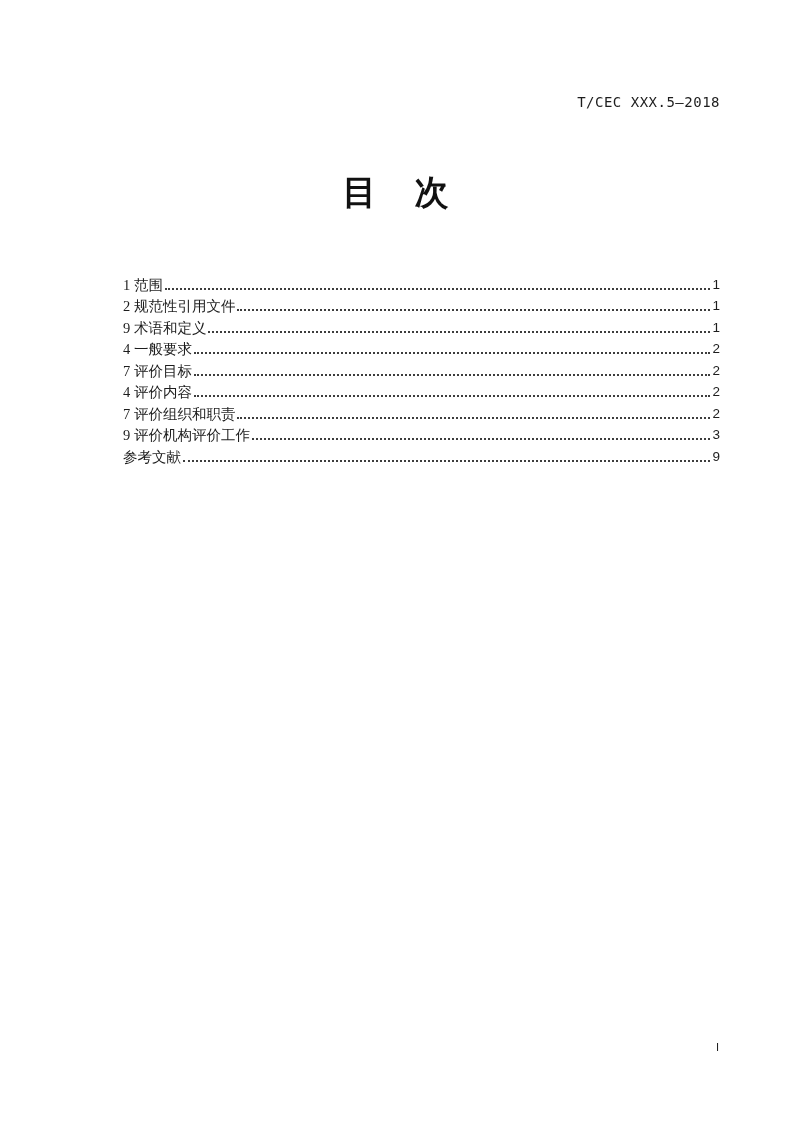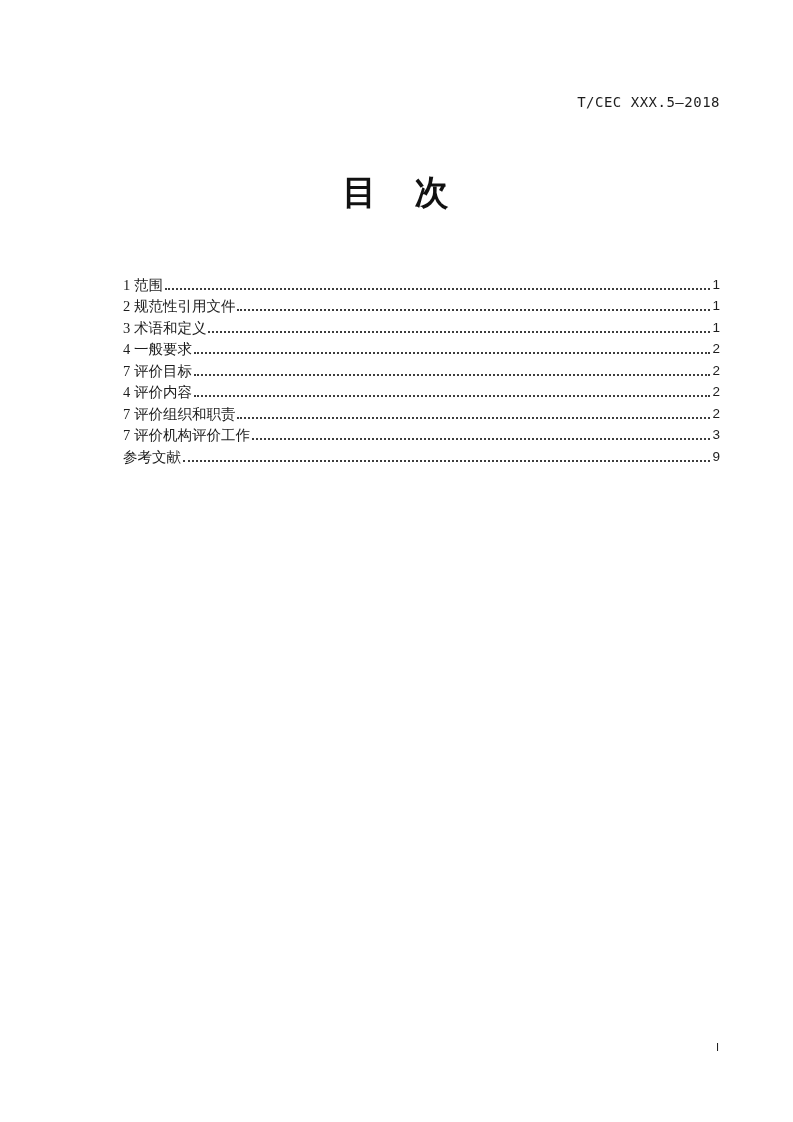--- a/index.html
+++ b/index.html
@@ -94,21 +94,21 @@
         <span class="toc-page">1</span>
       </div>
 
       <div class="toc-row">
         <span class="toc-label">2 规范性引用文件</span>
         <span class="toc-leader"></span>
         <span class="toc-page">1</span>
       </div>
 
       <div class="toc-row">
-        <span class="toc-label">3 术语和定义</span>
+        <span class="toc-label">9 术语和定义</span>
         <span class="toc-leader"></span>
         <span class="toc-page">1</span>
       </div>
 
       <div class="toc-row">
         <span class="toc-label">4 一般要求</span>
         <span class="toc-leader"></span>
         <span class="toc-page">2</span>
       </div>
 
@@ -124,21 +124,21 @@
         <span class="toc-page">2</span>
       </div>
 
       <div class="toc-row">
         <span class="toc-label">7 评价组织和职责</span>
         <span class="toc-leader"></span>
         <span class="toc-page">2</span>
       </div>
 
       <div class="toc-row">
-        <span class="toc-label">7 评价机构评价工作</span>
+        <span class="toc-label">9 评价机构评价工作</span>
         <span class="toc-leader"></span>
         <span class="toc-page">3</span>
       </div>
 
 
 
       <div class="toc-row">
         <span class="toc-label">参考文献</span>
         <span class="toc-leader"></span>
         <span class="toc-page">9</span>

